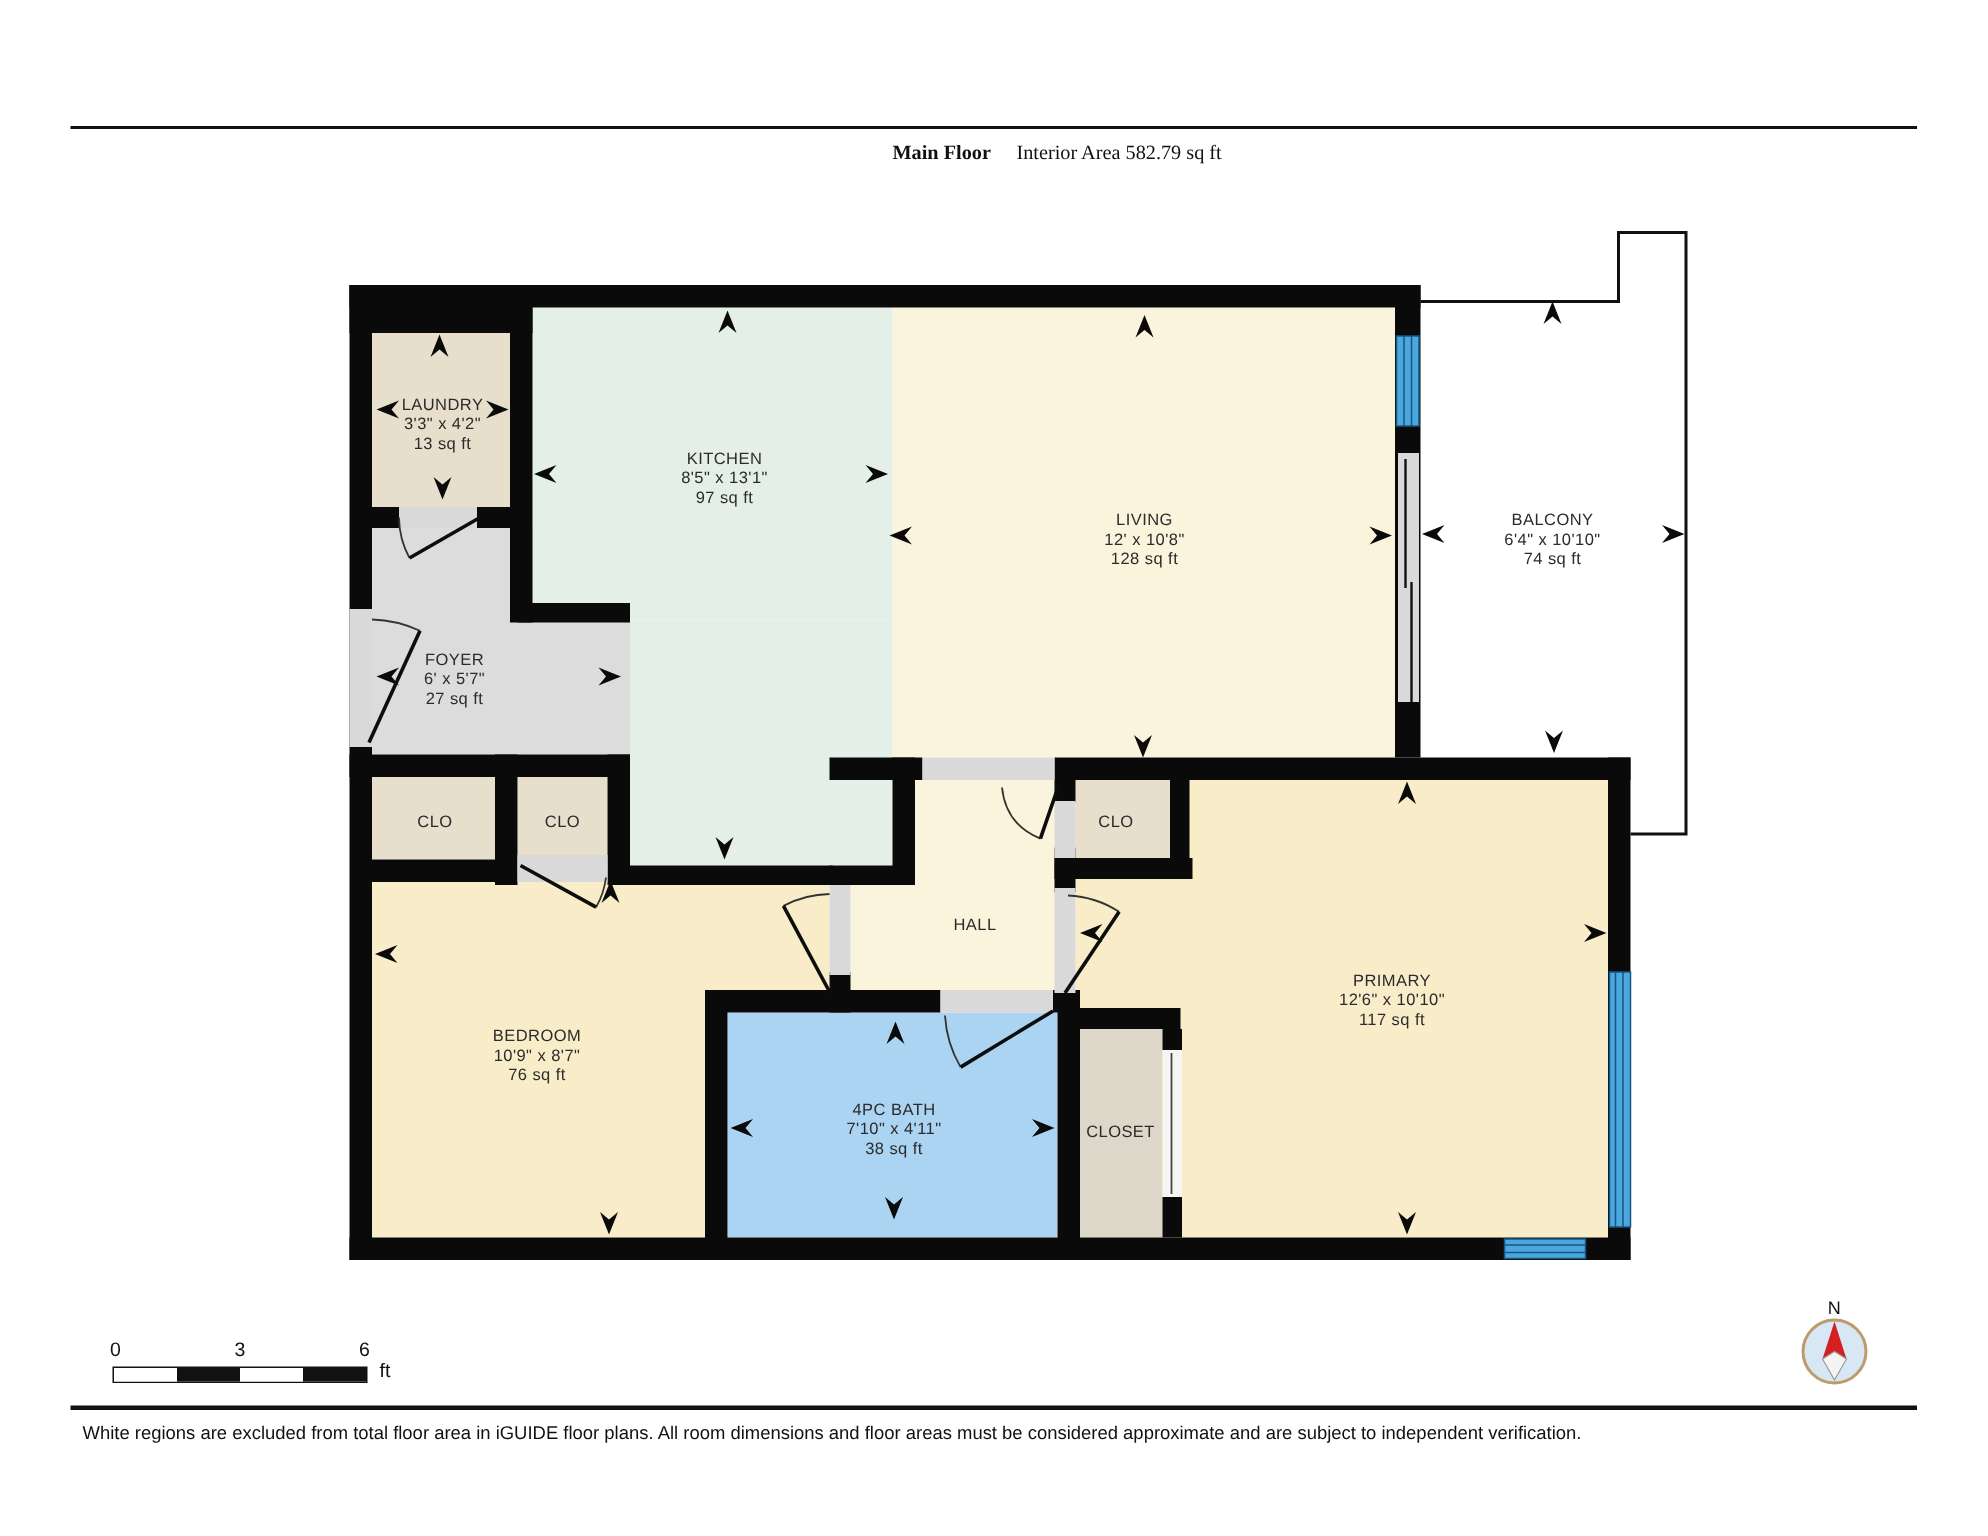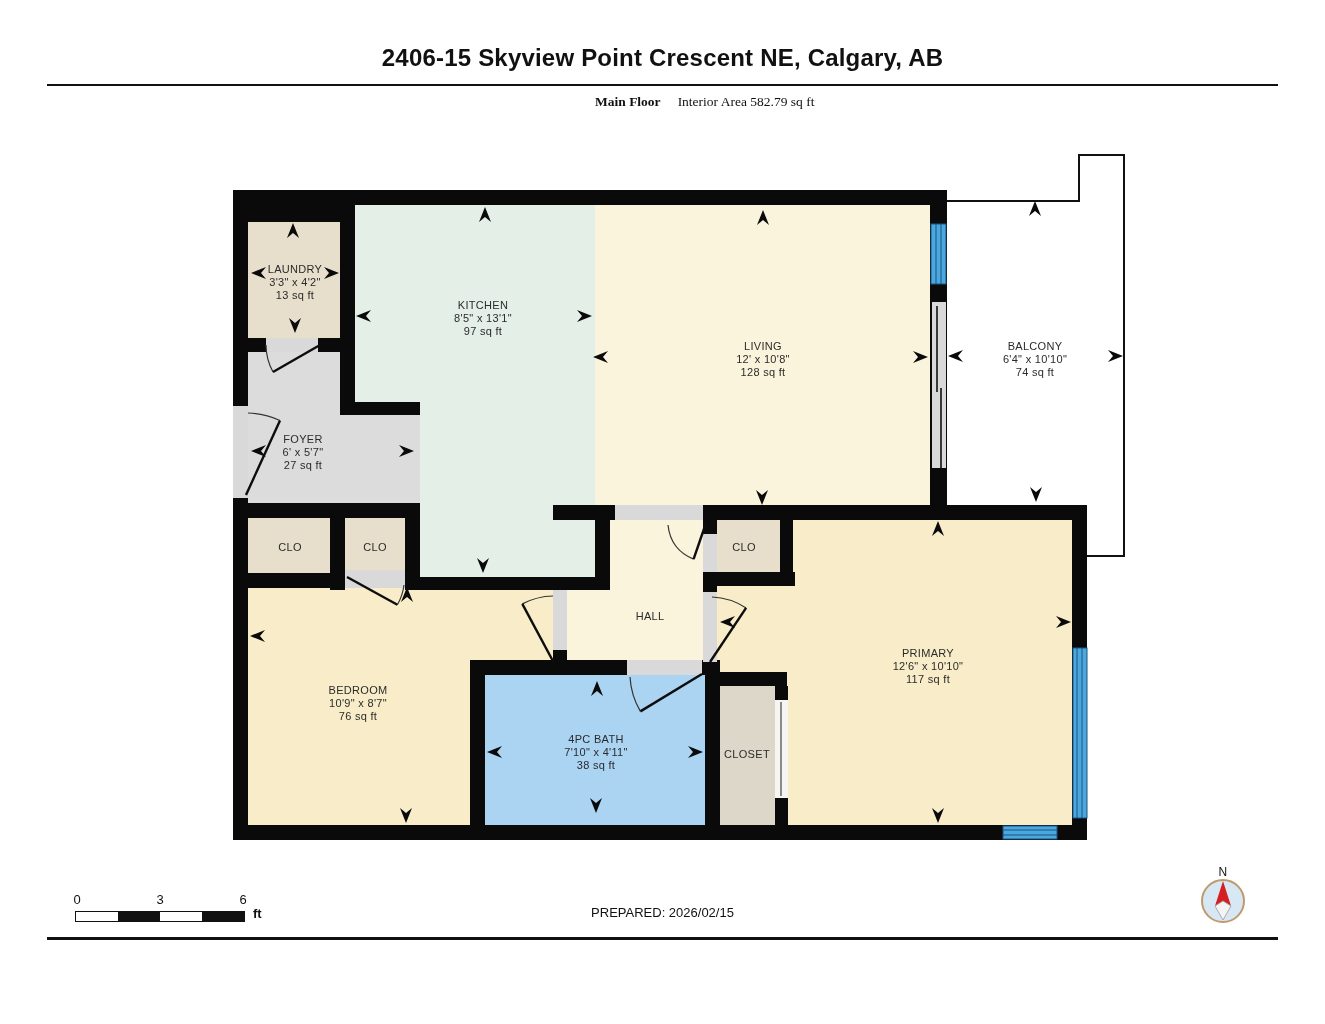--- a/index.html
+++ b/index.html
@@ -11,32 +11,31 @@
   .subheader{position:absolute;top:94px;left:595px;font-size:13.5px;white-space:nowrap;font-family:Liberation Serif, serif;}
   .subheader .fl{font-weight:bold;margin-right:17px;}
   #plan{position:absolute;top:0;left:0;}
   svg text{font-family:"Liberation Sans",sans-serif;font-size:11px;fill:#2b2b2b;
            text-anchor:middle;letter-spacing:.3px;}
   .scalebar{position:absolute;left:75px;top:892px;width:210px;height:40px;font-size:13px;}
   .scalebar .num{position:absolute;top:0;transform:translateX(-50%);}
   .scalebar .bar{position:absolute;top:19px;left:0;width:168px;height:9px;
                  border:1px solid #111;display:flex;}
   .scalebar .seg{width:42px;height:100%;}
-  .scalebar .unit{position:absolute;left:178px;top:14px;font-weight:bold;}
+  .scalebar .unit{position:absolute;left:178px;top:14px;}
   .prepared{position:absolute;top:905px;left:0;right:0;text-align:center;font-size:13px;}
   .compass{position:absolute;left:1193px;top:863px;}
   .rule2{position:absolute;top:937px;left:47px;width:1231px;height:3px;background:#111;}
   .disclaimer{position:absolute;top:948px;left:55px;font-size:12.3px;color:#111;}
 </style>
 </head>
 <body>
 
 <div id="page">
 
-  <div class="title">2406-15 Skyview Point Crescent NE, Calgary, AB</div>
   <div class="rule1"></div>
   <div class="subheader">
     <span class="fl">Main Floor</span><span>Interior Area 582.79 sq ft</span>
   </div>
 
   <svg id="plan" width="1325" height="1024" viewBox="0 0 1325 1024">
 
     <g>
       <rect x="595" y="205" width="335" height="300" fill="#fbf4dc"></rect>
       <rect x="355" y="205" width="240" height="208" fill="#e4efe8"></rect>
@@ -225,24 +224,24 @@
     <span class="num" style="left:168px">6</span>
     <div class="bar">
       <div class="seg" style="background:#fff"></div>
       <div class="seg" style="background:#111"></div>
       <div class="seg" style="background:#fff"></div>
       <div class="seg" style="background:#111"></div>
     </div>
     <span class="unit">ft</span>
   </div>
 
-  <div class="prepared">PREPARED: 2026/02/15</div>
 
   <svg class="compass" width="60" height="70" viewBox="0 0 60 70">
     <text x="30" y="13" style="font-size:12px;fill:#111">N</text>
     <circle cx="30" cy="38" r="21" stroke-width="2" stroke="#bf9a6b" fill="#d7e7f4"></circle>
     <polygon points="30,18 22,43 30,38 38,43" fill="#d42020"></polygon>
     <polygon points="22,43 30,38 38,43 30,57" fill="#f4f4f4" stroke="#9a9a9a" stroke-width="0.8"></polygon>
   </svg>
 
   <div class="rule2"></div>
+  <div class="disclaimer">White regions are excluded from total floor area in iGUIDE floor plans. All room dimensions and floor areas must be considered approximate and are subject to independent verification.</div>
 
 </div>
 
 </body></html>

